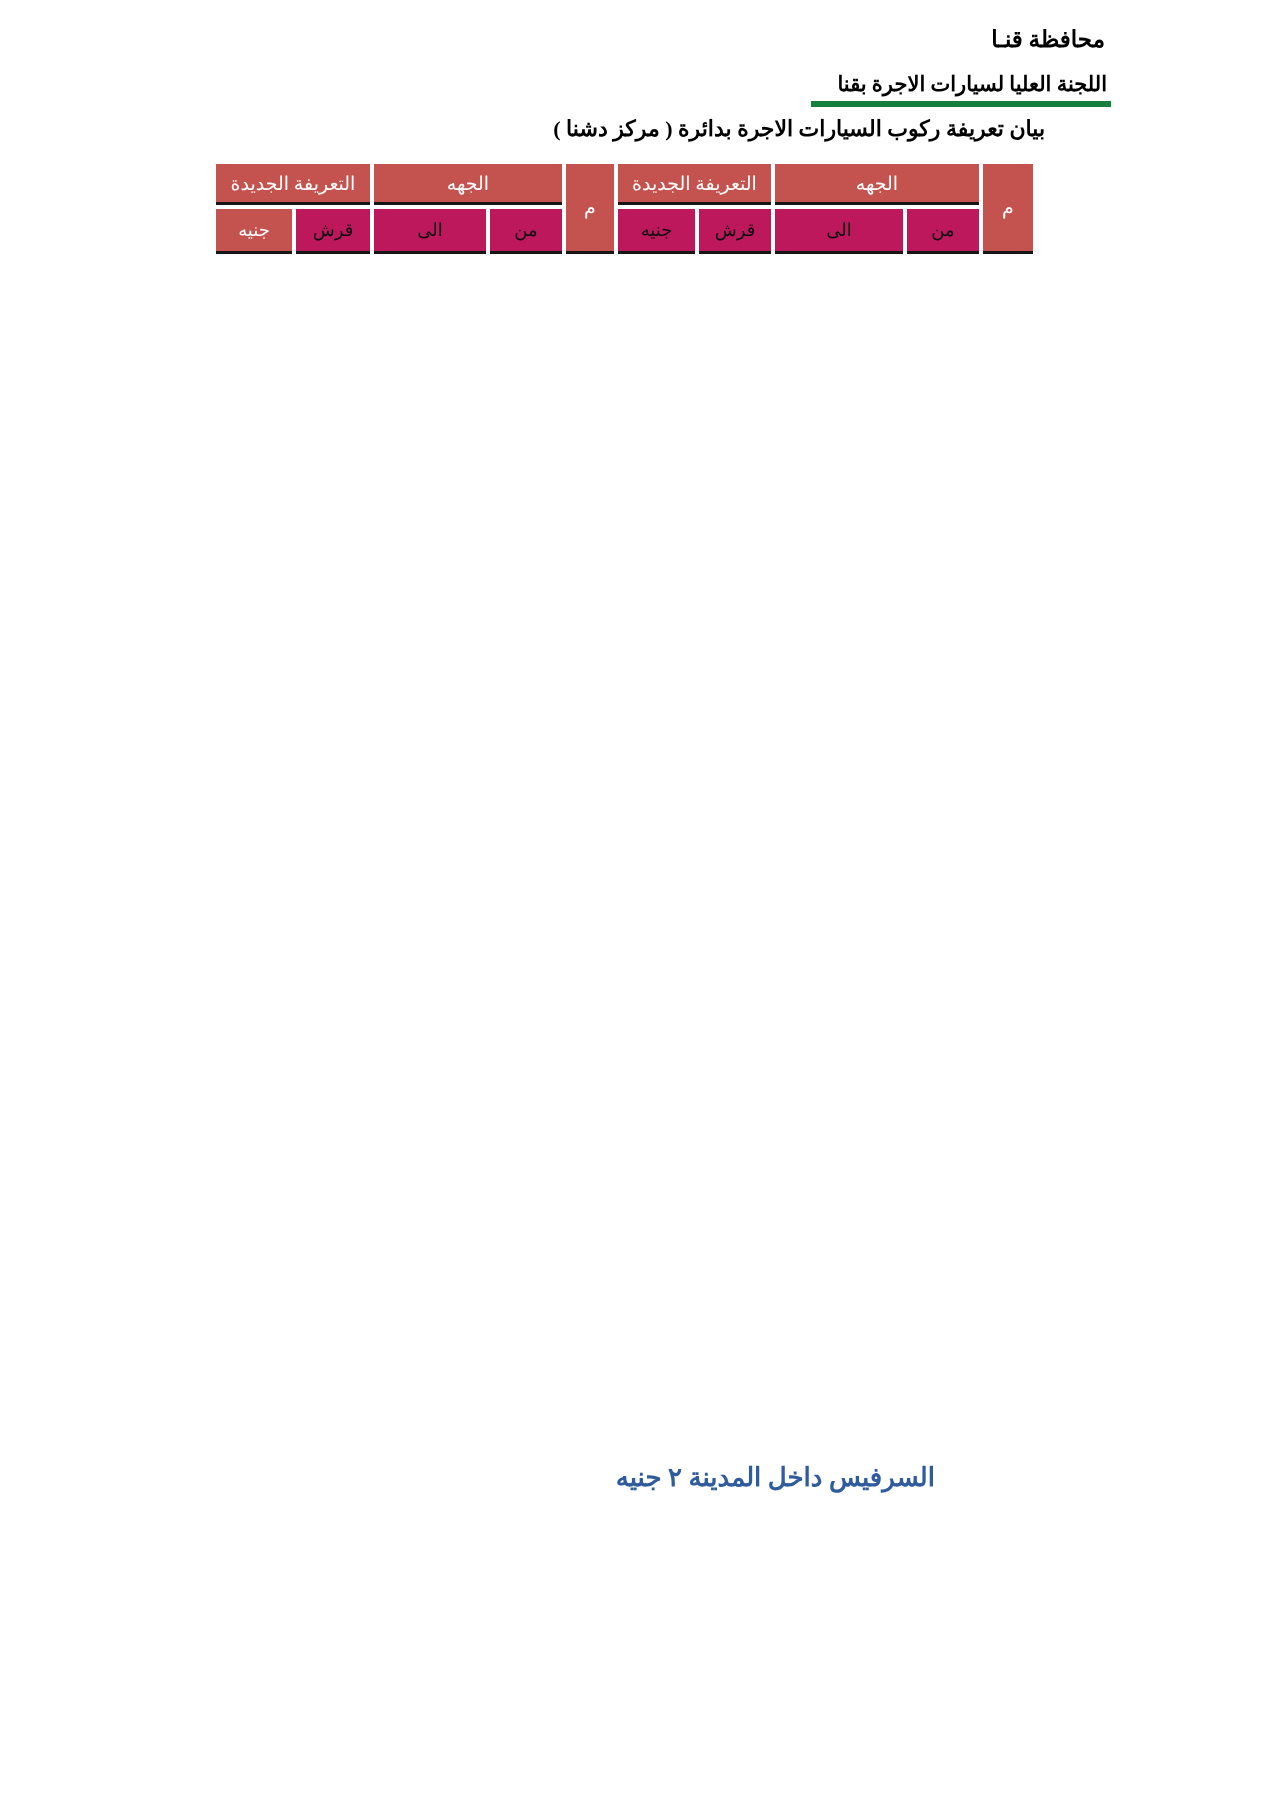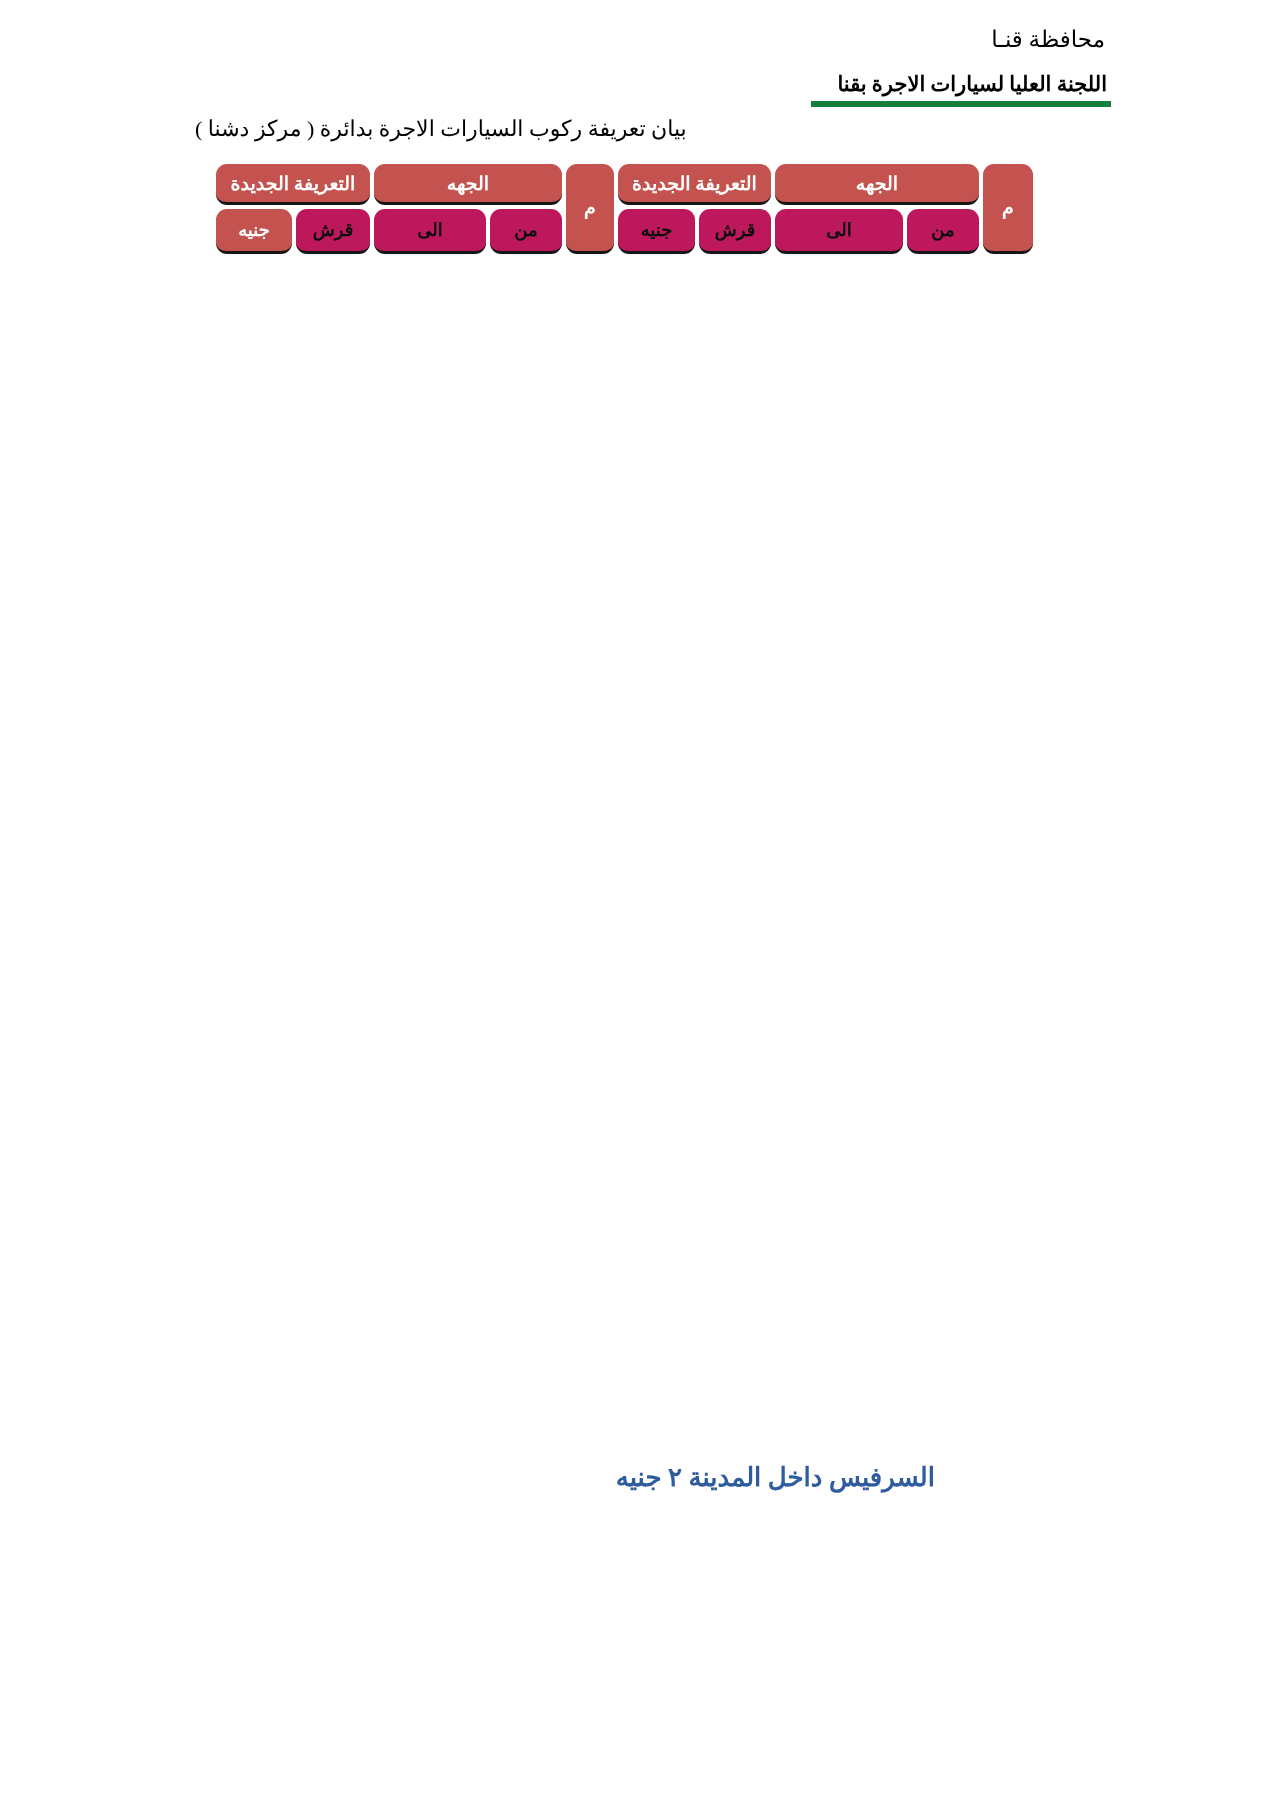--- a/index.html
+++ b/index.html
@@ -2,36 +2,36 @@
 <html dir="rtl" lang="ar"><head>
 <meta charset="utf-8">
 <style>
   html,body{margin:0;padding:0;}
   body{
     position:relative;width:1271px;height:1797px;background:#ffffff;
     font-family:"Liberation Serif","DejaVu Serif",serif;color:#000;overflow:hidden;
   }
   .gov-title{
     position:absolute;top:26px;right:166px;
-    font-size:23px;font-weight:normal;letter-spacing:.5px;
+    font-size:23px;font-weight:bold;letter-spacing:.5px;
   }
   .committee-title{
     position:absolute;top:72px;right:160px;
     font-size:21px;font-weight:bold;
     border-bottom:6px solid #15803d;padding:0 4px 4px 26px;
   }
   .table-title{
     position:absolute;top:116px;left:195px;width:850px;
-    text-align:left;font-size:22px;font-weight:normal;
+    text-align:right;font-size:22px;font-weight:bold;
   }
   table.fare{
     position:absolute;top:160px;left:212px;
     border-collapse:separate;border-spacing:4px;table-layout:fixed;
   }
-  th,td{padding:0;text-align:center;vertical-align:middle;font-weight:bold;overflow:hidden;border-radius:11px;}
+  th,td{padding:0;text-align:center;vertical-align:middle;font-weight:normal;overflow:hidden;}
   thead th{border-bottom:3px solid #161616;}
   thead tr.h1 th{height:38px;font-size:19px;}
   thead tr.h2 th{height:42px;font-size:18px;}
   .dark{background:#c4524e;color:#ffffff;}
   .medium{background:#be185d;color:#0d0d0d;}
   .footer-note{
     position:absolute;top:1462px;left:195px;width:740px;
     font-size:26px;font-weight:bold;color:#2e5c9e;
   }
 </style>

